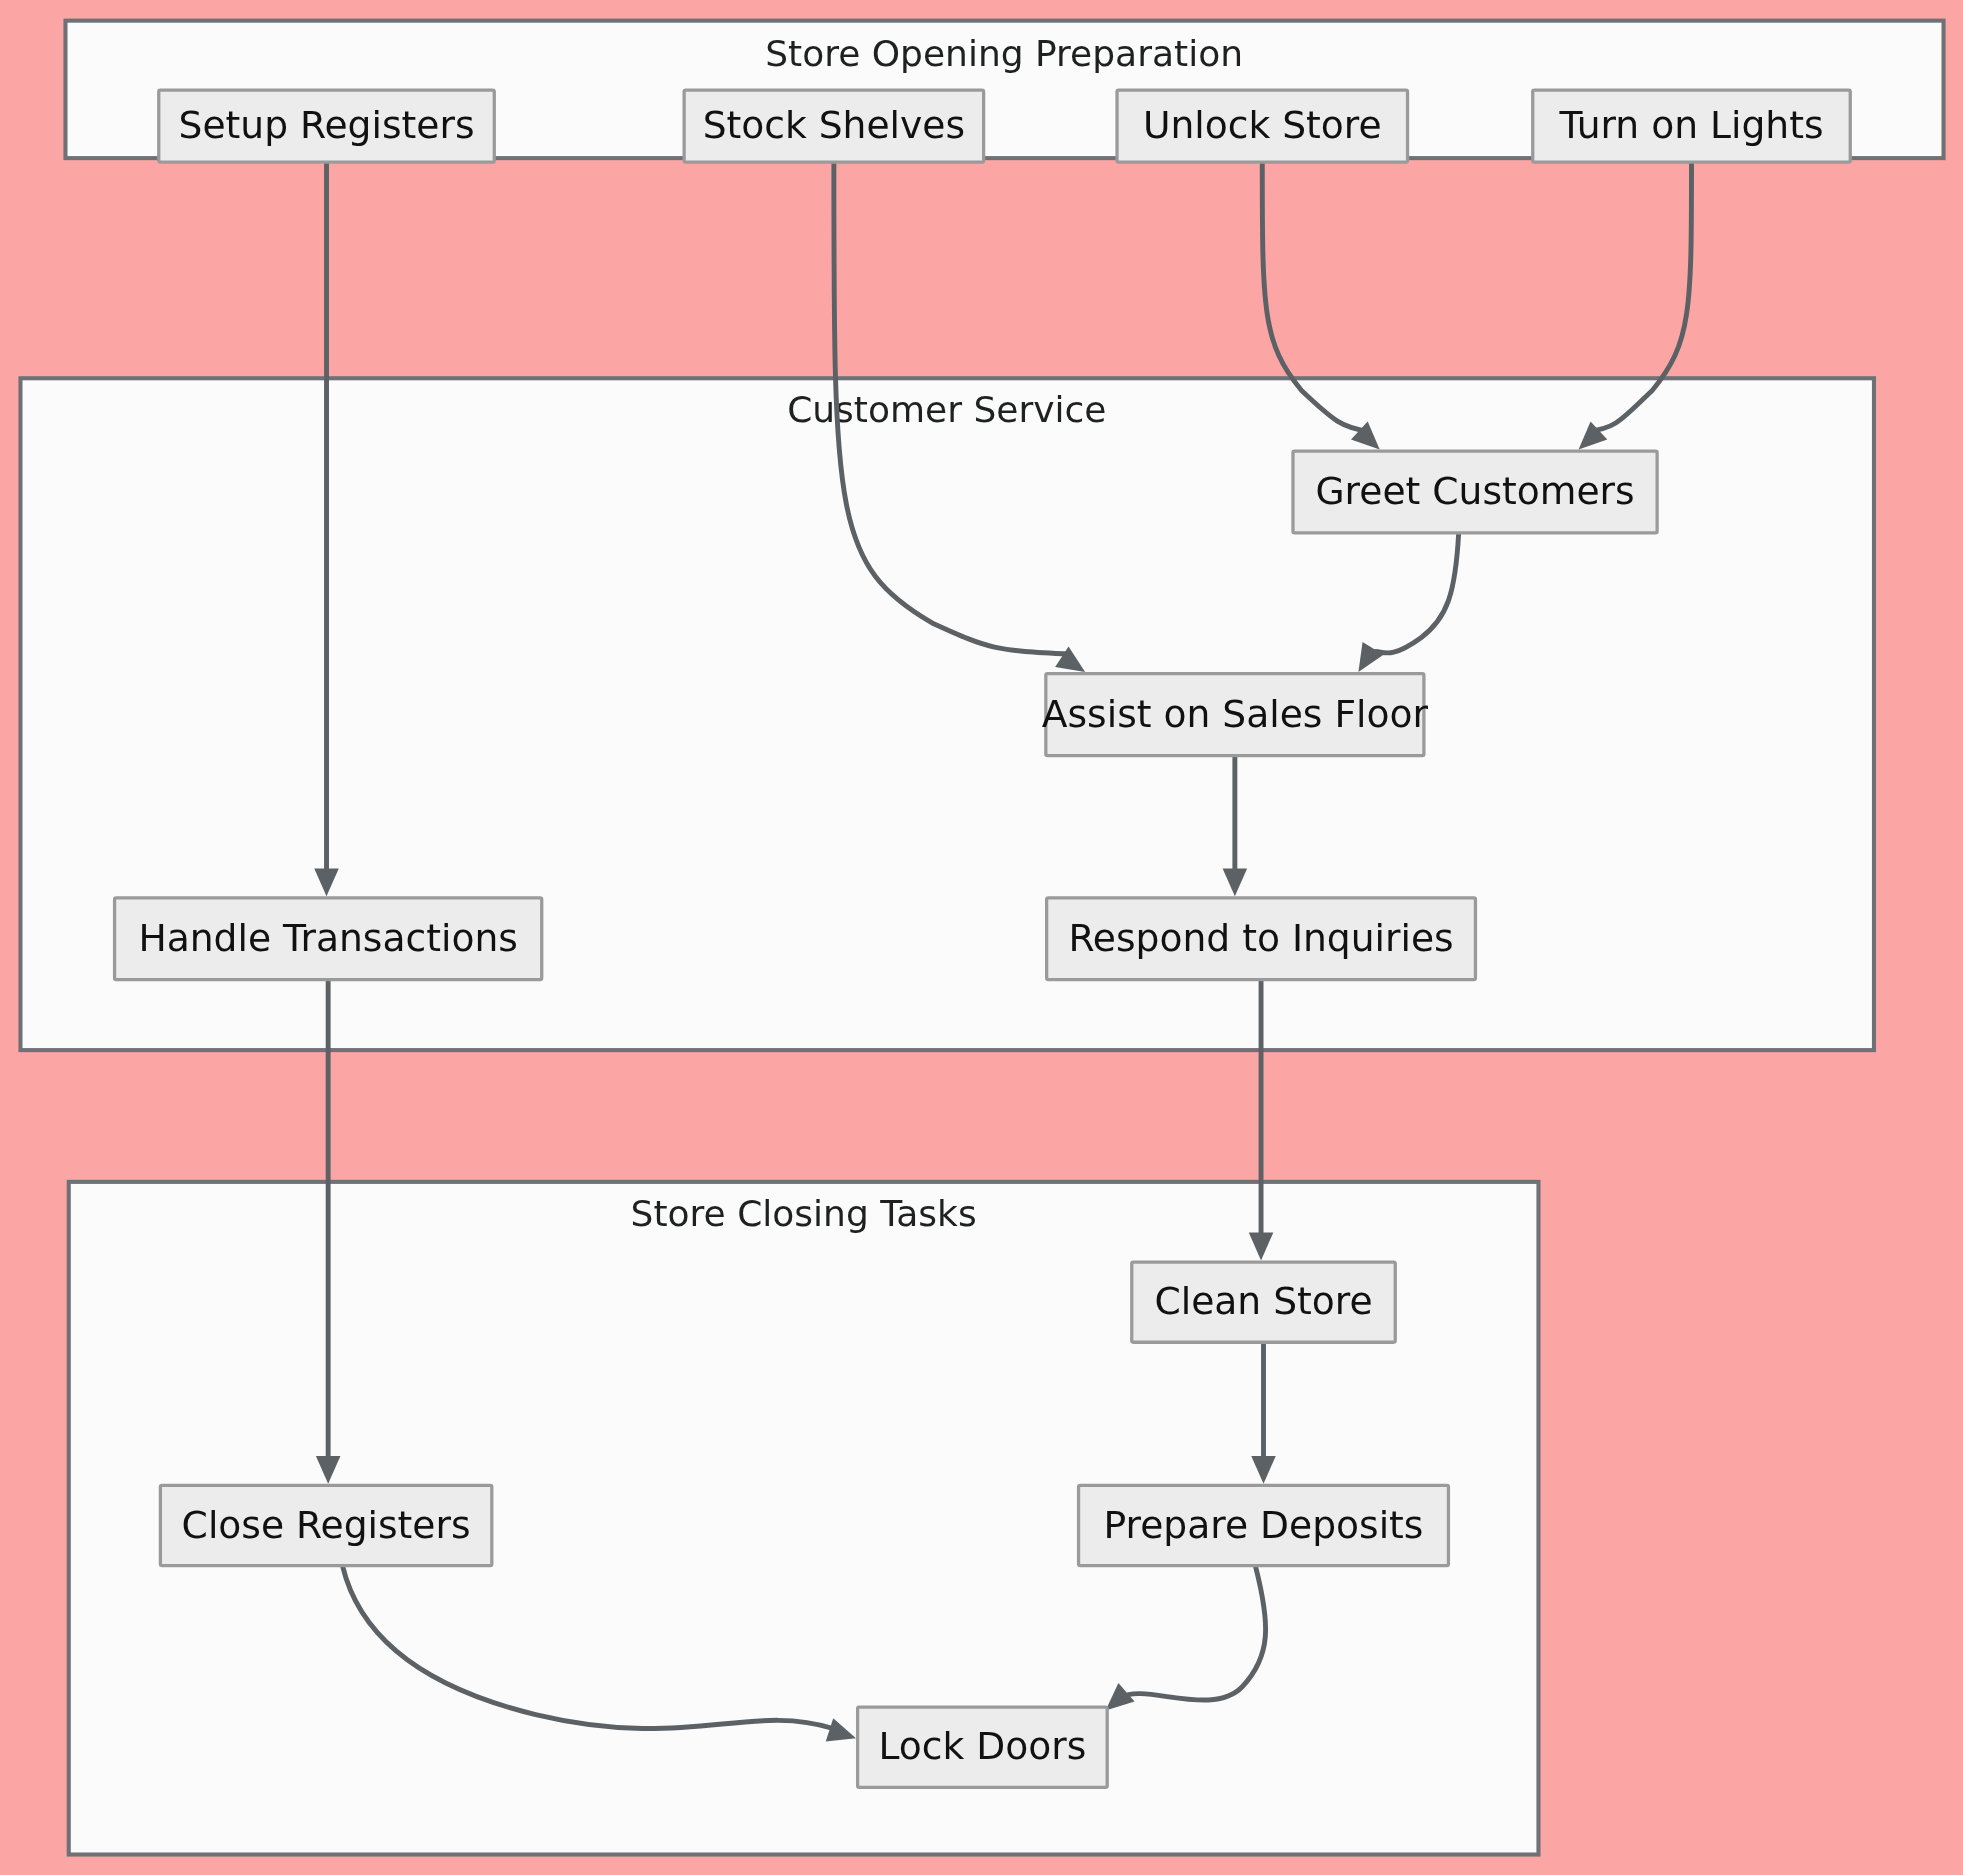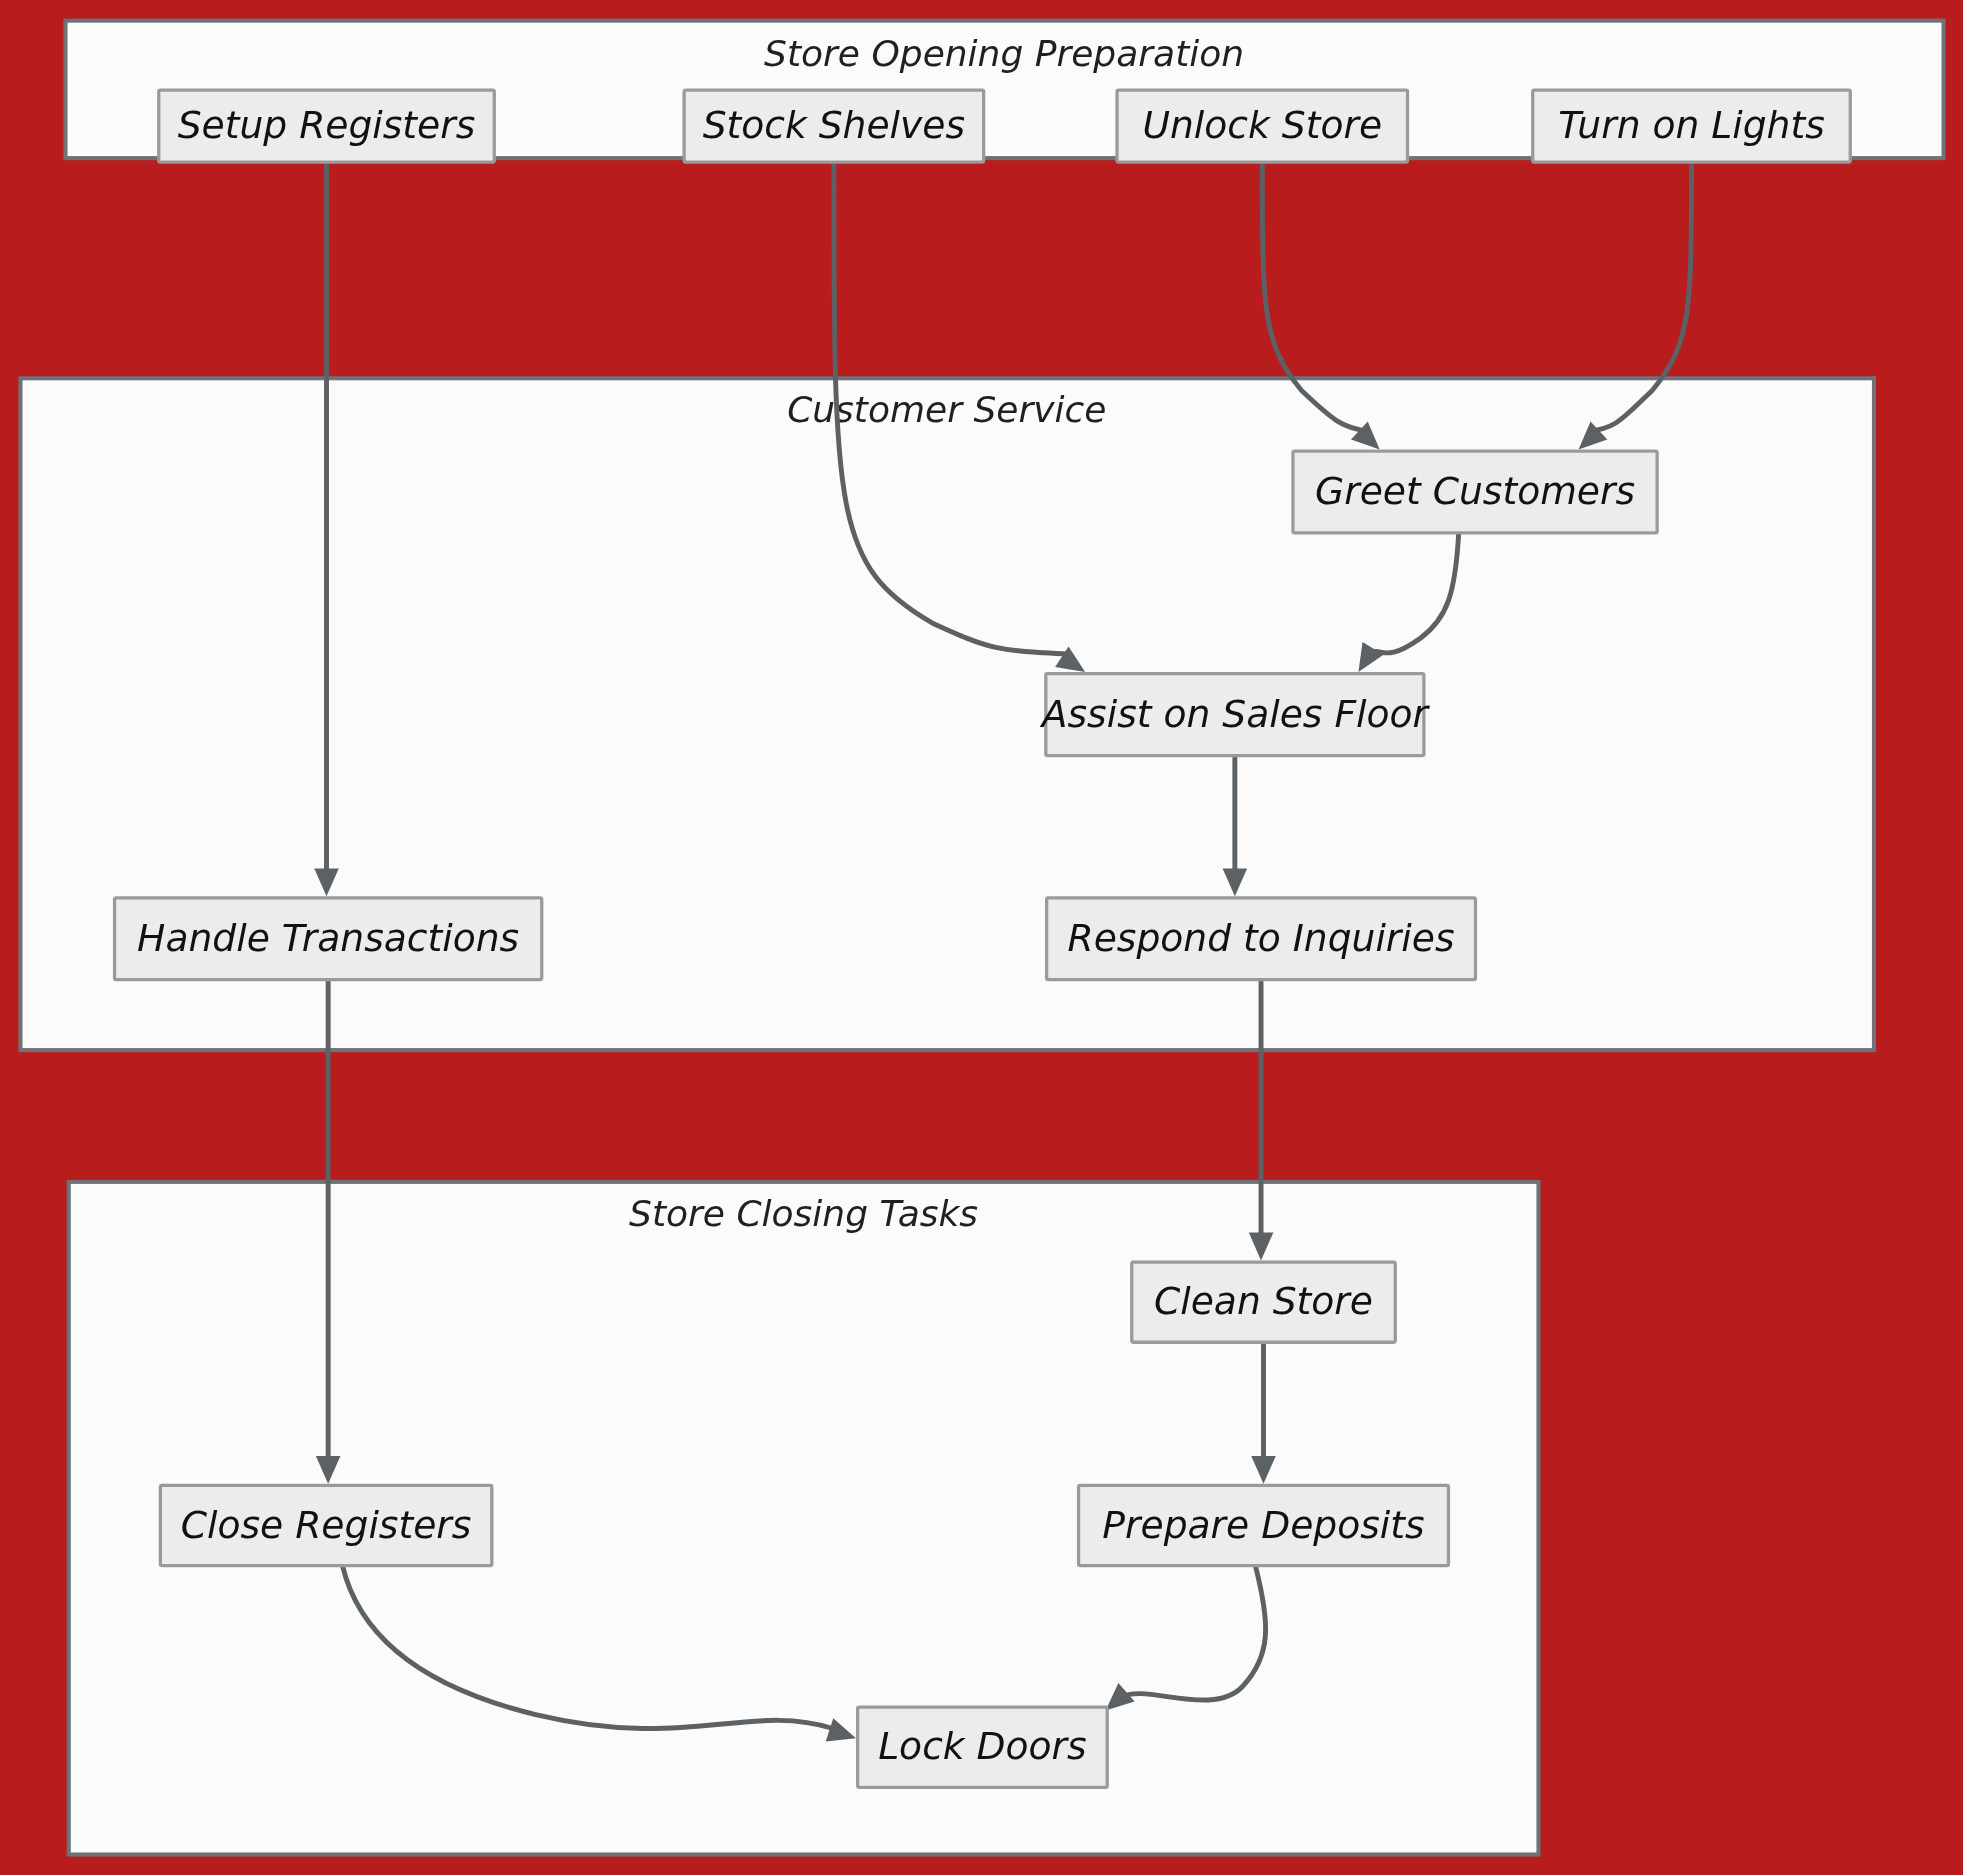--- a/index.html
+++ b/index.html
@@ -4,24 +4,23 @@
 <style>
   html, body {
     margin: 0;
     padding: 0;
     background: #4d6a72;
   }
   #canvas {
     position: relative;
     width: 1964px;
     height: 1876px;
-    background: #b91c1c;
+    background: #fca5a5;
     font-family: "DejaVu Sans", sans-serif;
     overflow: hidden;
-    font-style: italic;
   }
   svg.layer {
     position: absolute;
     left: 0;
     top: 0;
     width: 1964px;
     height: 1876px;
   }
   .cluster-rect {
     fill: #fbfbfb;

